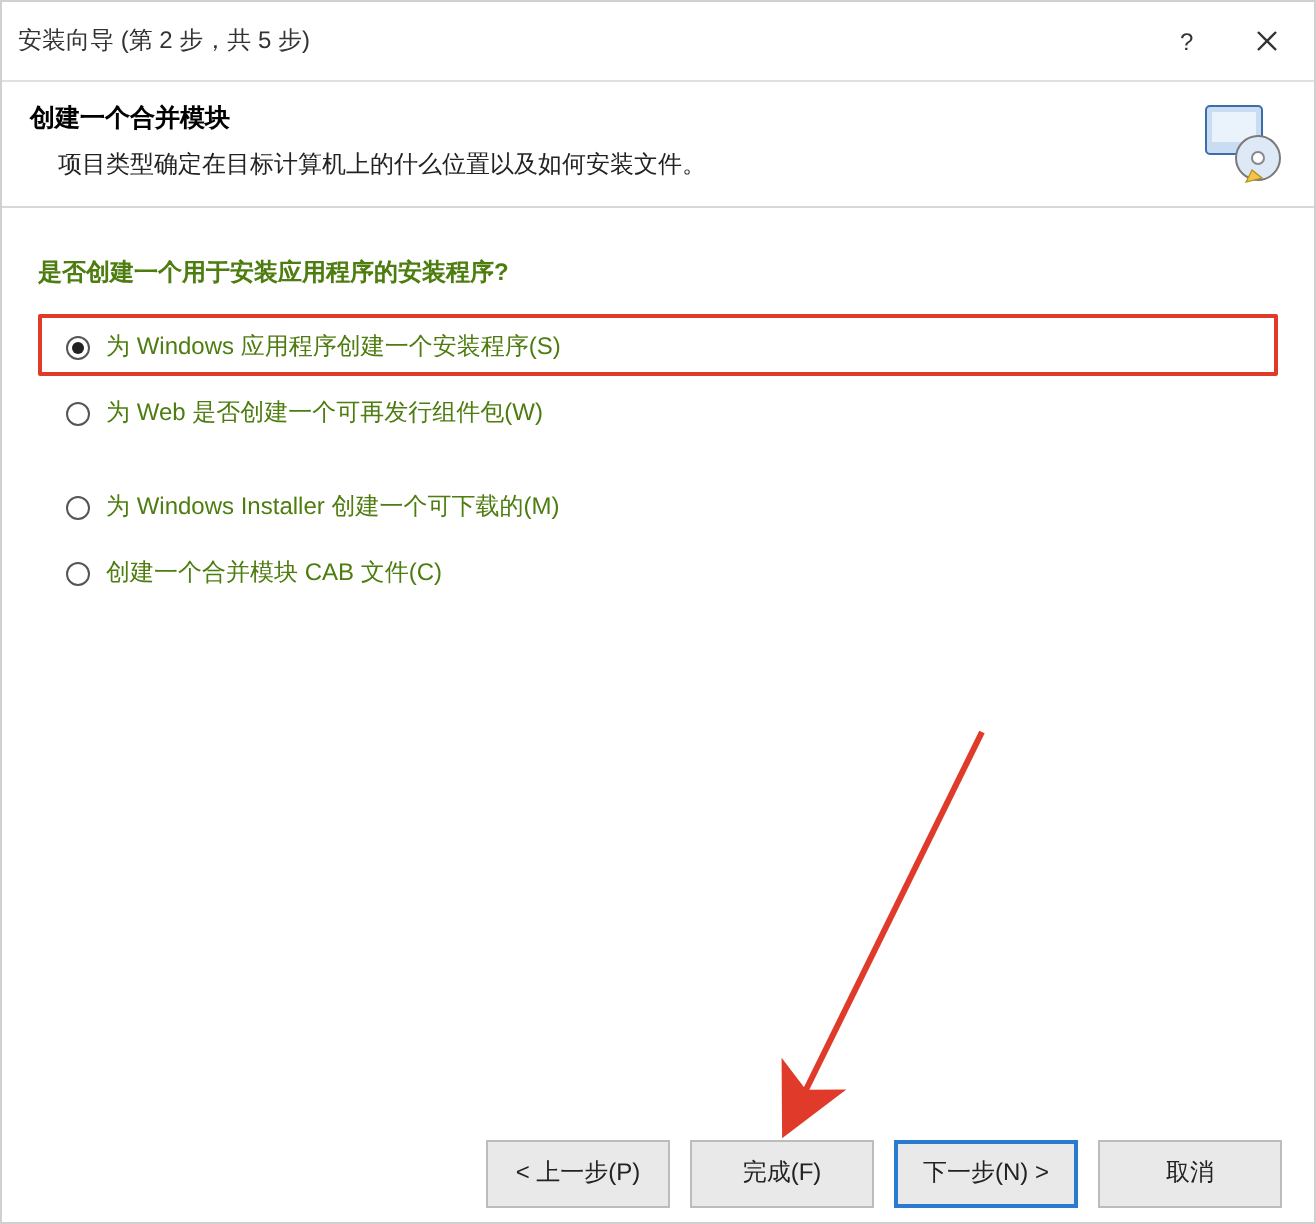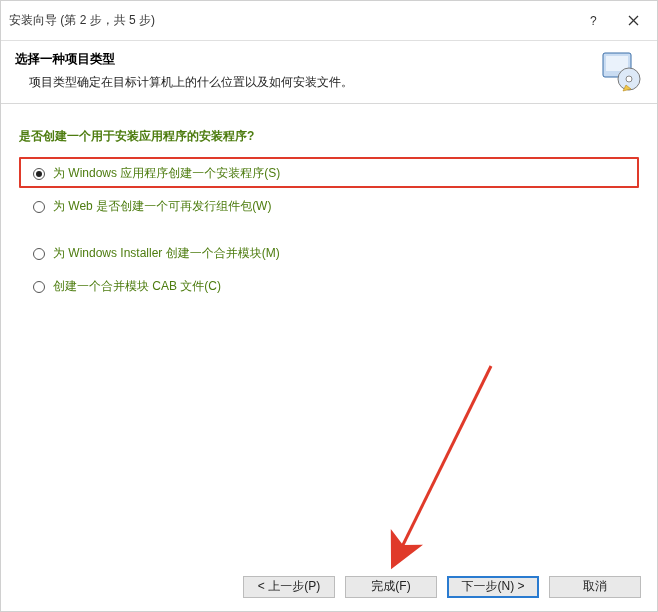--- a/index.html
+++ b/index.html
@@ -112,21 +112,21 @@
       border-top: 1px solid transparent;
       display: flex;
       justify-content: flex-end;
       align-items: center;
       gap: 10px;
       padding-right: 16px;
       padding-bottom: 6px;
     }
     .btn {
       min-width: 92px;
-      height: 22px;
+      height: 34px;
       background: #e9e9e9;
       border: 1px solid #bcbcbc;
       font-size: 12px;
       color: #222;
       display: inline-flex;
       align-items: center;
       justify-content: center;
       padding: 0 10px;
       cursor: pointer;
     }
@@ -163,21 +163,21 @@
     </div>
     <div class="titlebar-btn">
       <svg width="11" height="11" viewBox="0 0 11 11">
         <line x1="1" y1="1" x2="10" y2="10" stroke="#333" stroke-width="1.2"></line>
         <line x1="10" y1="1" x2="1" y2="10" stroke="#333" stroke-width="1.2"></line>
       </svg>
     </div>
   </div>
 
   <div class="header-area">
-    <div class="header-title">选择一种项目类型</div>
+    <div class="header-title">创建一个合并模块</div>
     <div class="header-sub">项目类型确定在目标计算机上的什么位置以及如何安装文件。</div>
     <div class="header-icon">
       <svg width="44" height="44" viewBox="0 0 44 44">
         <rect x="4" y="4" width="28" height="24" rx="2" fill="#c9dcf2" stroke="#3a6ea8" stroke-width="1"></rect>
         <rect x="7" y="7" width="22" height="15" fill="#eaf2fb"></rect>
         <circle cx="30" cy="30" r="11" fill="#dde9f7" stroke="#7a7a7a" stroke-width="1"></circle>
         <circle cx="30" cy="30" r="3" fill="#fff" stroke="#888"></circle>
         <path d="M27 36 l-3 6 l8 -2 z" fill="#f0c64a" stroke="#b78a1a" stroke-width="0.6"></path>
       </svg>
     </div>
@@ -195,21 +195,21 @@
     <div class="radio-row">
       <span class="radio"></span>
       <span class="radio-label">为 Web 是否创建一个可再发行组件包(W)</span>
     </div>
 
     <div class="spacer2"></div>
 
 
     <div class="radio-row">
       <span class="radio"></span>
-      <span class="radio-label">为 Windows Installer 创建一个合并模块(M)</span>
+      <span class="radio-label">为 Windows Installer 创建一个可下载的(M)</span>
     </div>
 
     <div class="radio-row">
       <span class="radio"></span>
       <span class="radio-label">创建一个合并模块 CAB 文件(C)</span>
     </div>
 
   </div>
 
   <div class="button-row">

